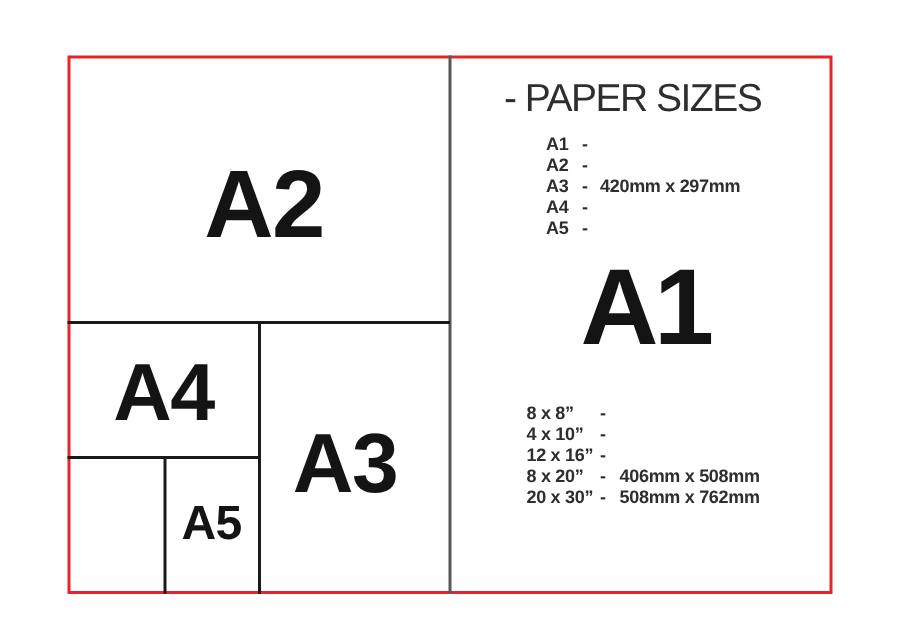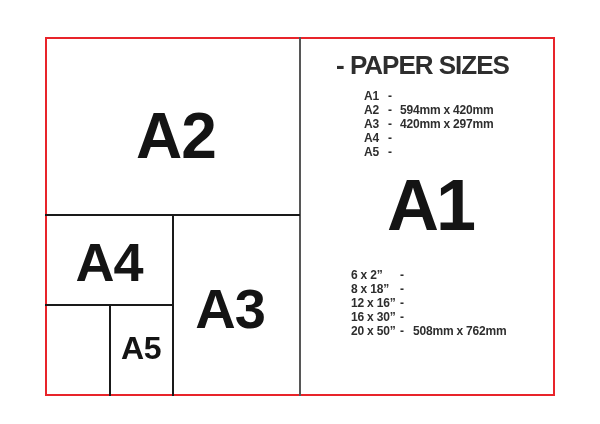--- a/index.html
+++ b/index.html
@@ -28,21 +28,21 @@
   
   .sheet-label{position:absolute;transform:translate(-50%,-50%);
                font-weight:bold;color:var(--label-black,#141414);
                letter-spacing:-1px;white-space:nowrap;line-height:1;}
   .lbl-a2{left:176px;top:136px;font-size:64px;}
   .lbl-a4{left:109px;top:262px;font-size:54px;}
   .lbl-a3{left:230px;top:309px;font-size:56px;}
   .lbl-a5{left:141px;top:348px;font-size:32px;letter-spacing:-0.5px;}
 
   
-  .panel-title{position:absolute;left:336px;top:52px;font-size:26px;font-weight:bold;
+  .panel-title{position:absolute;left:336px;top:52px;font-size:26px;font-weight:normal;
                letter-spacing:-1px;color:var(--text-dark,#2e2e2e);white-space:nowrap;line-height:1;}
   .featured{position:absolute;left:430px;top:205px;transform:translate(-50%,-50%);
             font-size:72px;font-weight:bold;letter-spacing:-3px;
             color:var(--label-black,#141414);line-height:1;}
 
   .size-list{position:absolute;color:var(--text-dark,#2e2e2e);
              font-size:12px;font-weight:bold;letter-spacing:-0.2px;}
   .size-list .row{display:grid;height:14px;line-height:14px;align-items:center;white-space:nowrap;}
   .a-series{left:364px;top:89px;}
   .a-series .row{grid-template-columns:24px 12px auto;}
@@ -70,56 +70,56 @@
   <div class="panel-title">- PAPER SIZES</div>
 
   <div class="size-list a-series">
     <div class="row">
       <span>A1</span>
       <span>-</span>
     </div>
     <div class="row">
       <span>A2</span>
       <span>-</span>
-      <span>594mm x 420mm</span>
     </div>
     <div class="row">
       <span>A3</span>
       <span>-</span>
       <span>420mm x 297mm</span>
     </div>
     <div class="row">
       <span>A4</span>
       <span>-</span>
     </div>
     <div class="row">
       <span>A5</span>
       <span>-</span>
     </div>
   </div>
 
   <div class="featured">A1</div>
 
   <div class="size-list inch-series">
     <div class="row">
-      <span>6 x 2”</span>
+      <span>8 x 8”</span>
       <span>-</span>
     </div>
     <div class="row">
-      <span>8 x 18”</span>
+      <span>4 x 10”</span>
       <span>-</span>
     </div>
     <div class="row">
       <span>12 x 16”</span>
       <span>-</span>
     </div>
     <div class="row">
-      <span>16 x 30”</span>
+      <span>8 x 20”</span>
       <span>-</span>
+      <span>406mm x 508mm</span>
     </div>
     <div class="row">
-      <span>20 x 50”</span>
+      <span>20 x 30”</span>
       <span>-</span>
       <span>508mm x 762mm</span>
     </div>
   </div>
 
 </div>
 
 </body></html>

